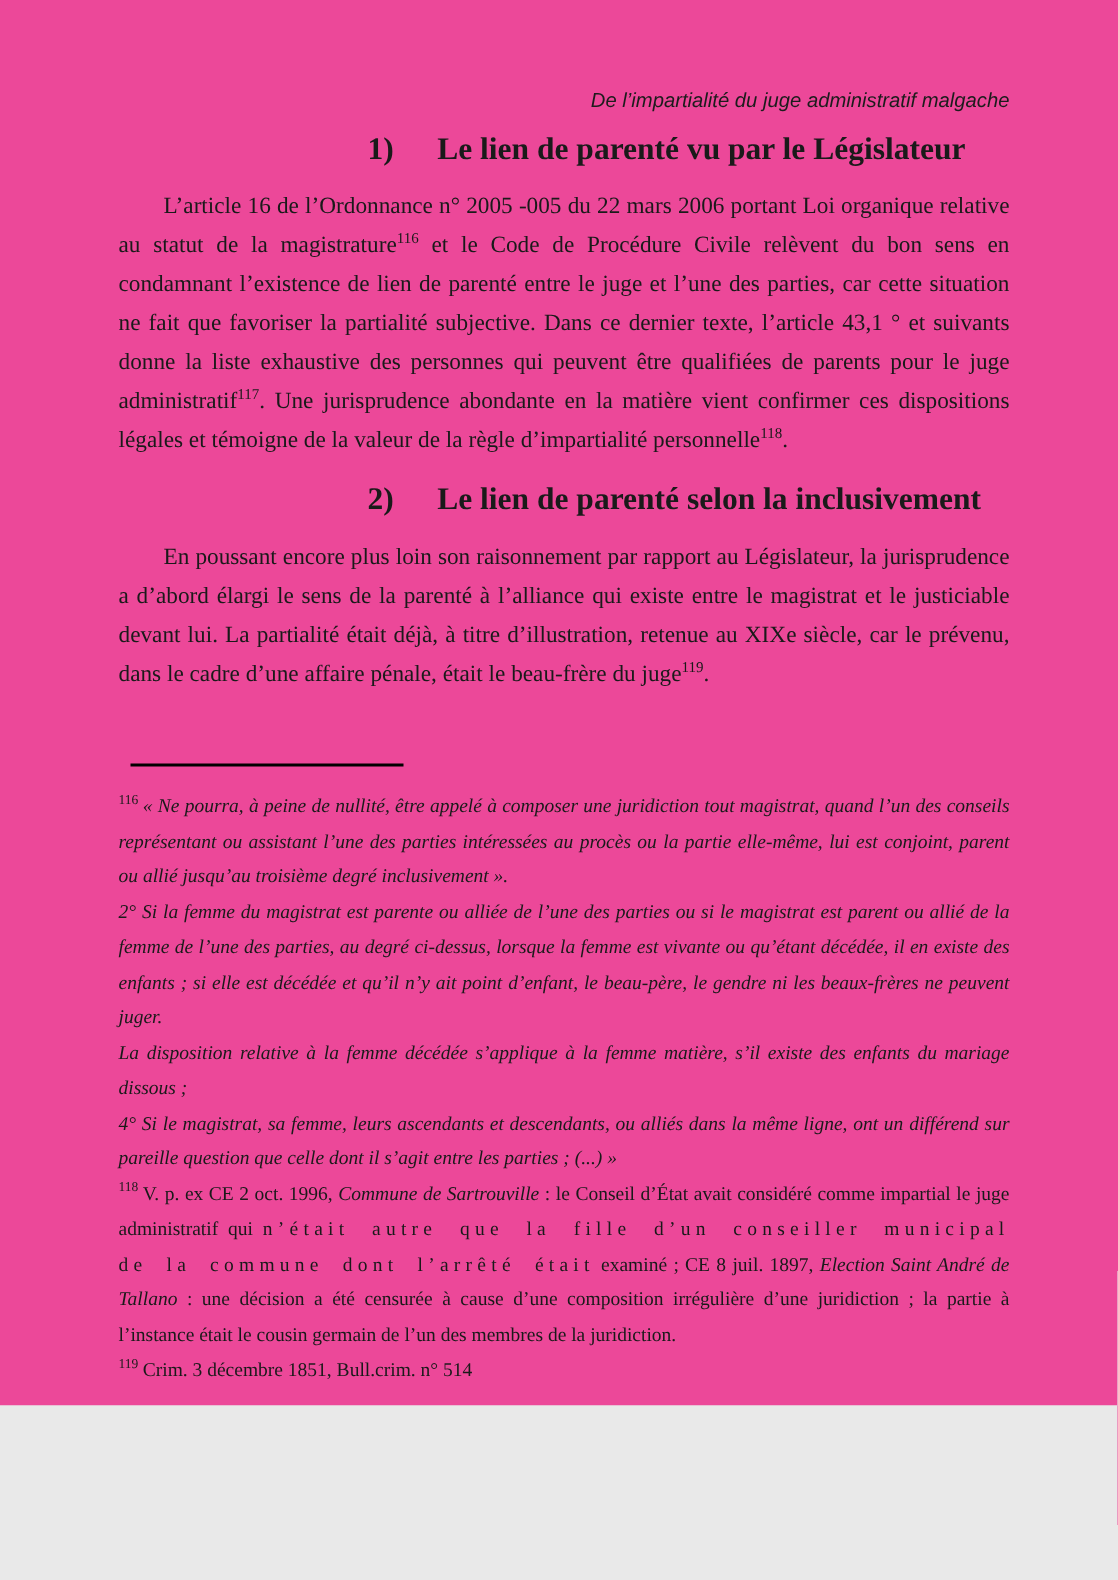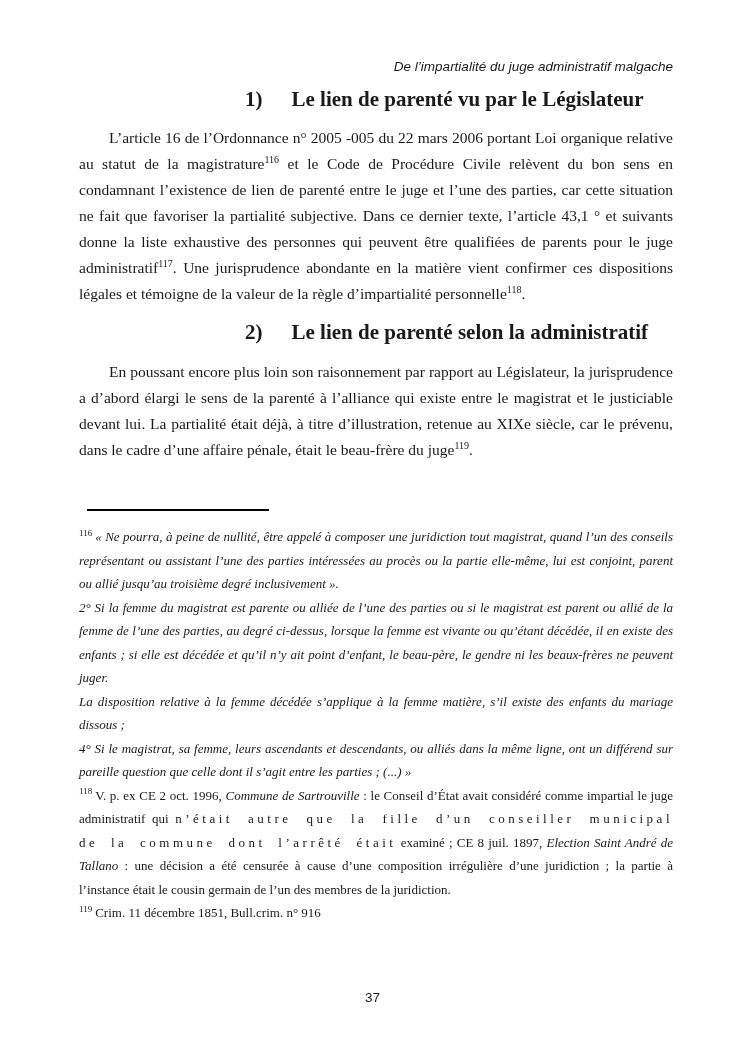--- a/index.html
+++ b/index.html
@@ -1,20 +1,20 @@
 <!DOCTYPE html>
 <html><head>
 <meta charset="utf-8">
 <style>
   html,body { margin:0; padding:0; background:#e9e9e9; }
   .page {
     position:relative;
-    width:745px; height:1053px;
+    width:745px; height:937px;
     margin:0 auto;
-    background:#ffffff;
+    background:#ec4899;
     font-family:"Liberation Serif", serif;
     color:#1a1a1a;
     overflow:hidden;
   }
   .content {
     position:absolute;
     left:79px; top:0;
     width:594px;
   }
   .running-header {
@@ -95,21 +95,21 @@
 
     <div class="heading">
       <span class="h-num">1)</span><span>Le lien de parenté vu par le Législateur</span>
     </div>
 
     <p class="body-para">
       <span>L’article 16 de l’Ordonnance n° 2005 -005 du 22 mars 2006 portant Loi organique relative au statut de la magistrature</span><sup class="fn-ref">116</sup><span> et le Code de Procédure Civile relèvent du bon sens en condamnant l’existence de lien de parenté entre le juge et l’une des parties, car cette situation ne fait que favoriser la partialité subjective. Dans ce dernier texte, l’article 43,1 ° et suivants donne la liste exhaustive des personnes qui peuvent être qualifiées de parents pour le juge administratif</span><sup class="fn-ref">117</sup><span>. Une jurisprudence abondante en la matière vient confirmer ces dispositions légales et témoigne de la valeur de la règle d’impartialité personnelle</span><sup class="fn-ref">118</sup><span>.</span>
     </p>
 
     <div class="heading second">
-      <span class="h-num">2)</span><span>Le lien de parenté selon la administratif</span>
+      <span class="h-num">2)</span><span>Le lien de parenté selon la inclusivement</span>
     </div>
 
     <p class="body-para second">
       <span>En poussant encore plus loin son raisonnement par rapport au Législateur, la jurisprudence a d’abord élargi le sens de la parenté à l’alliance qui existe entre le magistrat et le justiciable devant lui. La partialité était déjà, à titre d’illustration, retenue au XIXe siècle, car le prévenu, dans le cadre d’une affaire pénale, était le beau-frère du juge</span><sup class="fn-ref">119</sup><span>.</span>
     </p>
 
     <div class="fn-sep"></div>
 
     <div class="footnotes">
 
@@ -119,20 +119,20 @@
 
       <p class="footnote fn-italic">2° Si la femme du magistrat est parente ou alliée de l’une des parties ou si le magistrat est parent ou allié de la femme de l’une des parties, au degré ci-dessus, lorsque la femme est vivante ou qu’étant décédée, il en existe des enfants ; si elle est décédée et qu’il n’y ait point d’enfant, le beau-père, le gendre ni les beaux-frères ne peuvent juger.</p>
       <p class="footnote fn-italic">La disposition relative à la femme décédée s’applique à la femme matière, s’il existe des enfants du mariage dissous ;</p>
       <p class="footnote fn-italic">4° Si le magistrat, sa femme, leurs ascendants et descendants, ou alliés dans la même ligne, ont un différend sur pareille question que celle dont il s’agit entre les parties ; (...) »</p>
 
       <p class="footnote">
         <sup class="fn-marker">118</sup><span class="roman">V. p. ex CE 2 oct. 1996, </span><span class="fn-italic">Commune de Sartrouville</span><span class="roman"> : le Conseil d’État avait considéré comme impartial le juge administratif qui </span><span class="roman spaced">n’était autre que la fille d’un conseiller municipal de la commune dont l’arrêté était</span><span class="roman"> examiné ; CE 8 juil. 1897, </span><span class="fn-italic">Election Saint André de Tallano</span><span class="roman"> : une décision a été censurée à cause d’une composition irrégulière d’une juridiction ; la partie à l’instance était le cousin germain de l’un des membres de la juridiction.</span>
       </p>
 
       <p class="footnote">
-        <sup class="fn-marker">119</sup><span class="roman">Crim. 11 décembre 1851, Bull.crim. n° 916</span>
+        <sup class="fn-marker">119</sup><span class="roman">Crim. 3 décembre 1851, Bull.crim. n° 514</span>
       </p>
 
     </div>
   </div>
 
   <div class="page-number">37</div>
 </div>
 
 </body></html>

